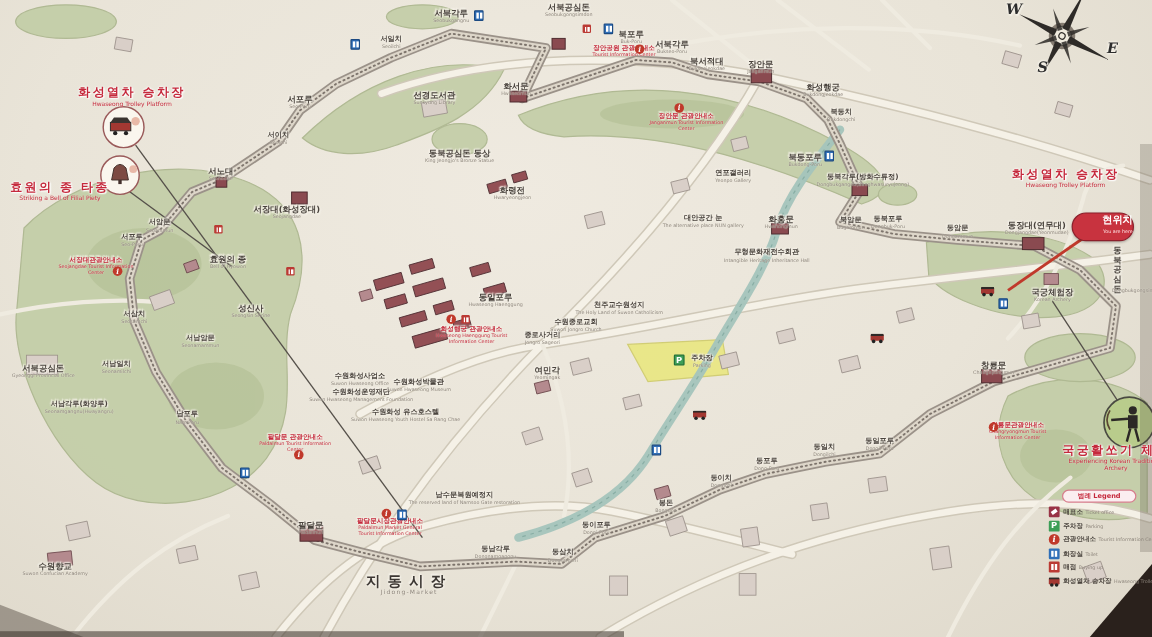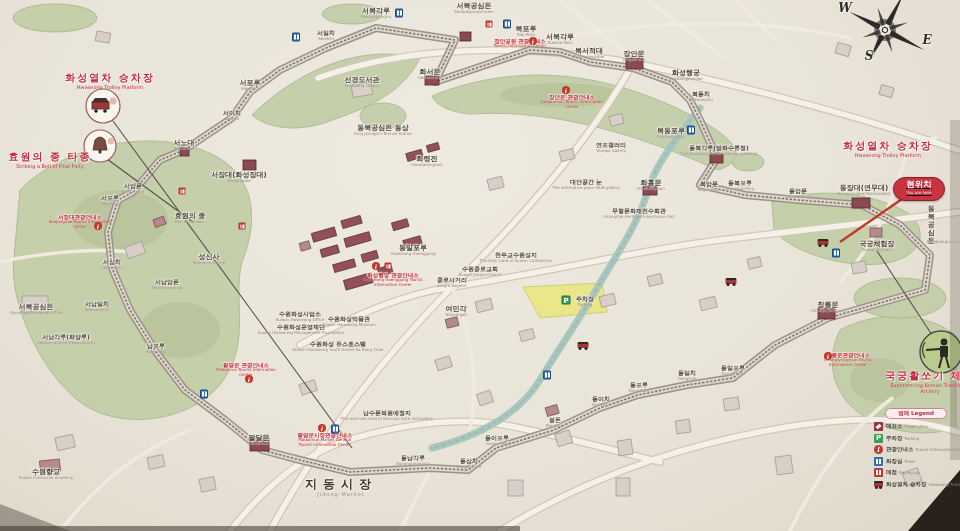--- a/index.html
+++ b/index.html
@@ -34,22 +34,22 @@
   .i-info{width:8px;height:8px;background:#c0392b;border-radius:50%;color:#fff;
     font-size:6px;font-weight:bold;font-family:"DejaVu Serif",serif;font-style:italic;}
   .i-shop{width:7px;height:7px;background:#bb3a34;border-radius:1px;}
   .i-shop::before{content:"";width:1.5px;height:4px;background:#fff;margin-right:1px;}
   .i-shop::after{content:"";width:1.5px;height:4px;background:#fff;}
   .i-trolley{width:11px;height:6px;background:#a33832;border-top:2px solid #2e2a28;border-radius:1px;}
   .i-trolley::after{content:"";position:absolute;bottom:-2px;left:1px;width:3px;height:3px;
     border-radius:50%;background:#222;box-shadow:6px 0 0 #222;}
   
   #you-are-here{position:absolute;left:893px;top:177px;width:50px;height:22px;
-    background:#c8333f;border:1px solid #8c1f2b;border-radius:12px;text-align:center;
-    box-shadow:0 1px 2px rgba(0,0,0,.25);text-decoration:underline;}
+    background:#c8333f;border:1px solid #8c1f2b;border-radius:12px;text-align:right;
+    box-shadow:0 1px 2px rgba(0,0,0,.25);}
   #you-are-here .ko{color:#fff;font-weight:bold;font-size:8.5px;line-height:13px;display:block;}
   #you-are-here .en{color:#ffe3e3;font-size:4px;line-height:4px;display:block;}
   
   #legend{position:absolute;left:874px;top:408px;width:84px;}
   #legend-title{width:60px;margin:0 auto 3px auto;border:1px solid #d77e8d;background:#fbeef0;
     border-radius:7px;text-align:center;font-size:5.5px;color:#c5293c;font-weight:bold;padding:1px 0;}
   .lg-row{display:flex;align-items:center;margin-bottom:2.6px;height:9px;}
   .lg-ic{flex:0 0 9px;width:9px;height:9px;margin-right:3px;display:flex;
     align-items:center;justify-content:center;box-sizing:border-box;position:relative;}
   .lg-ticket{background:#993346;border-radius:1px;}

